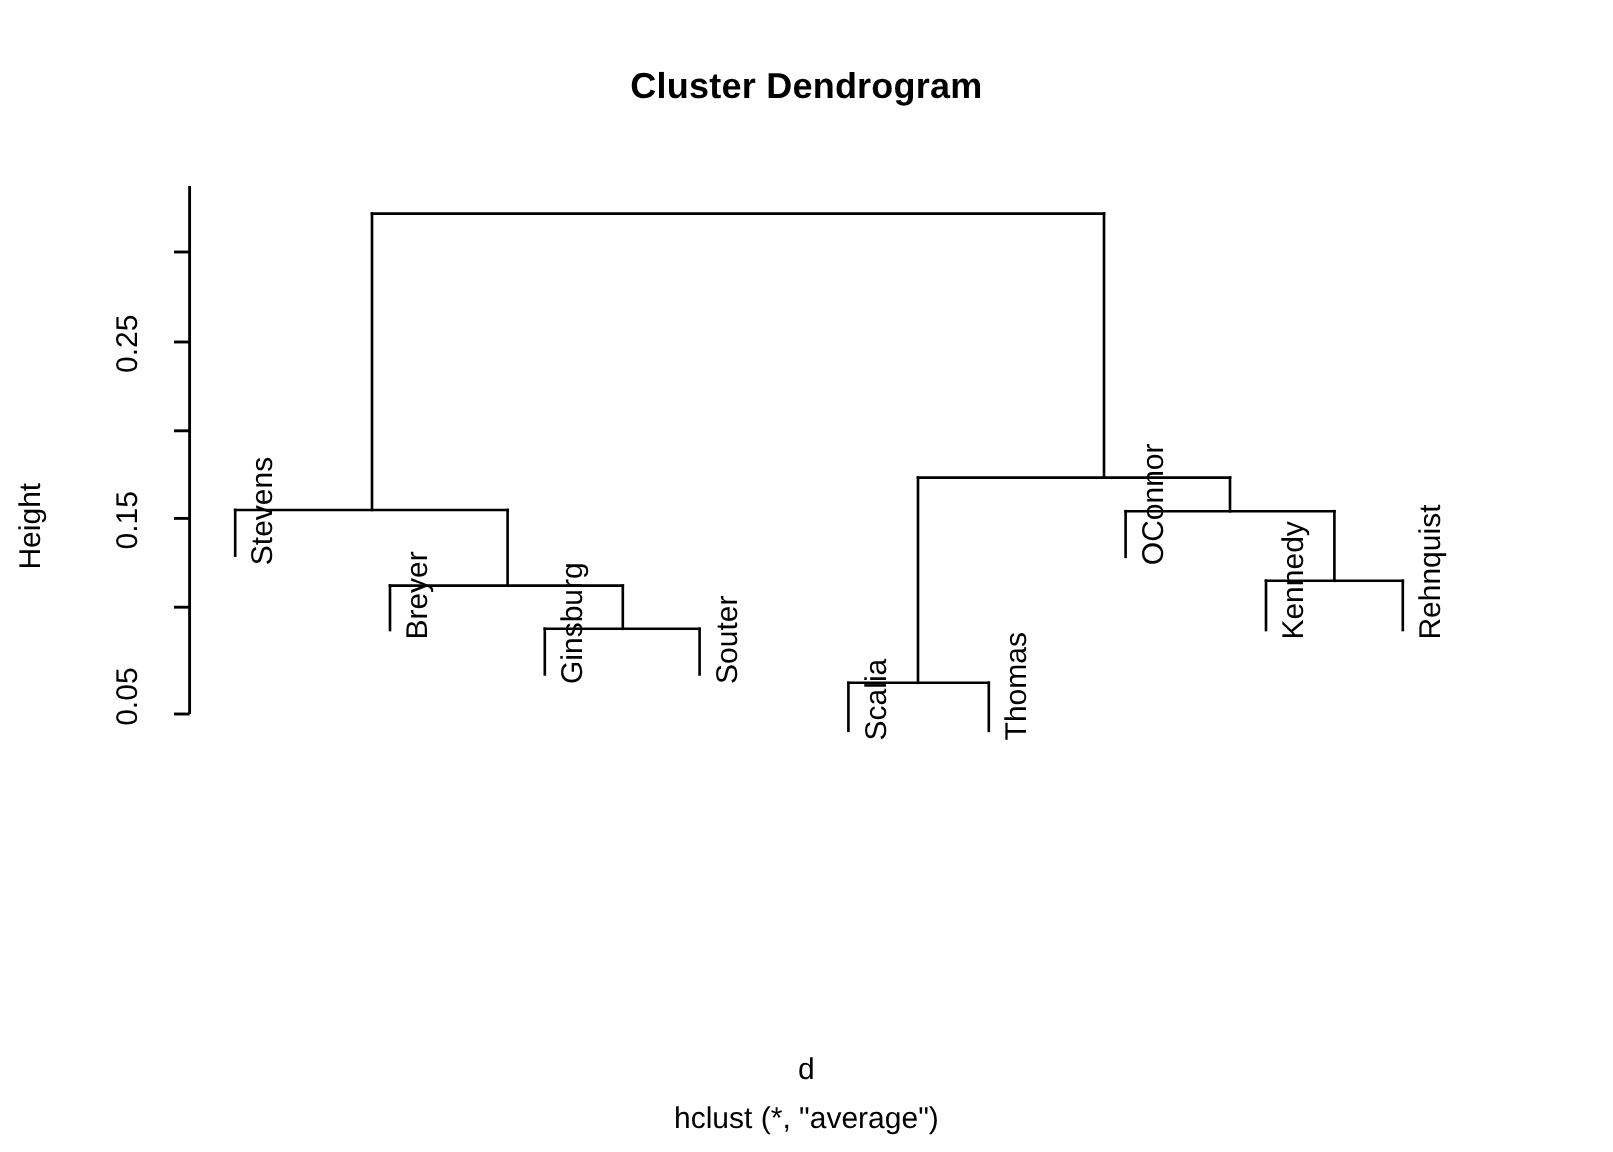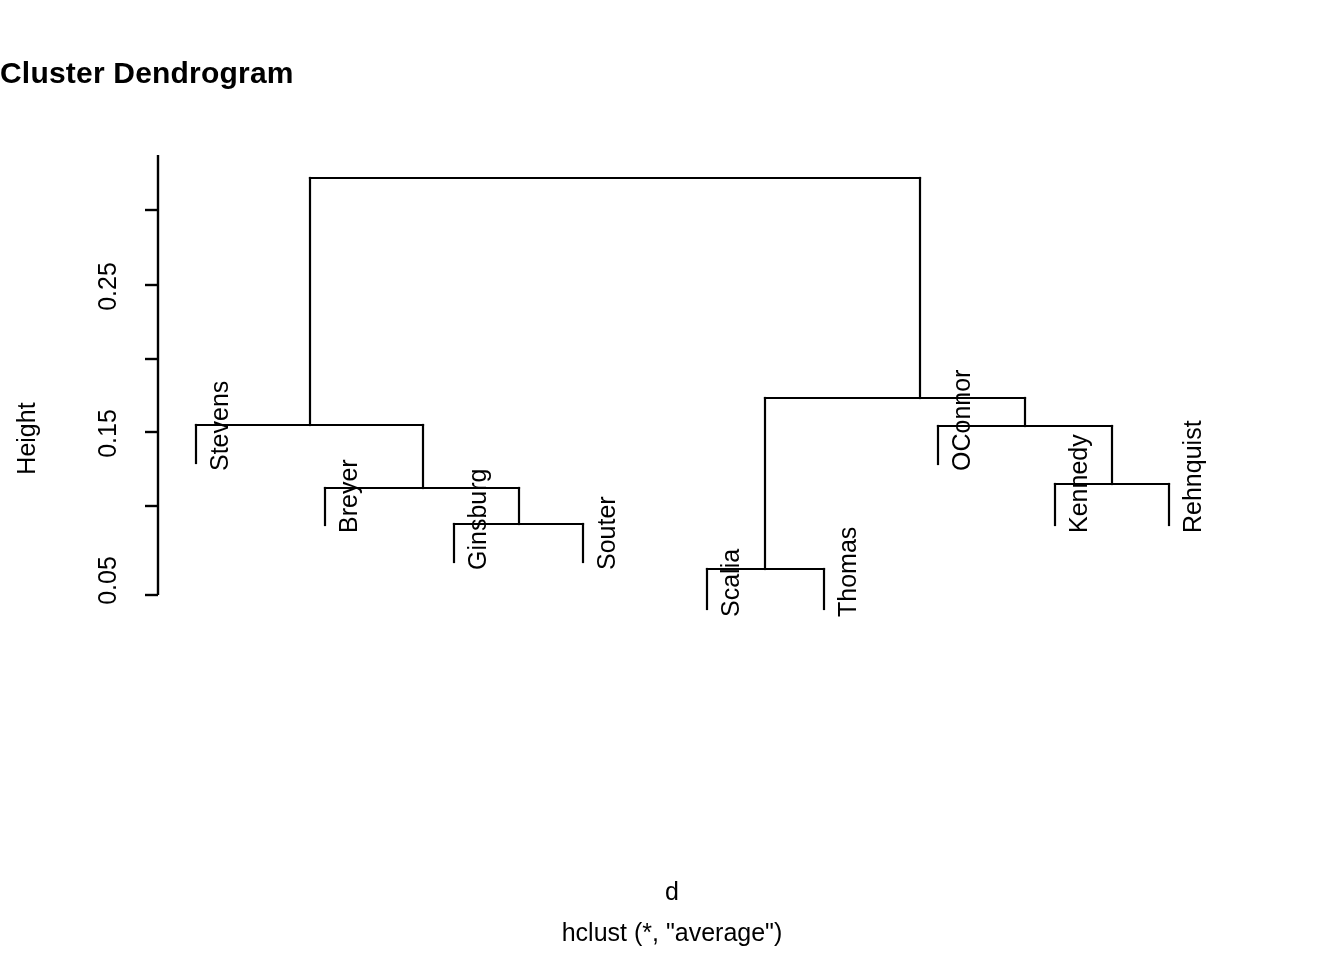--- a/index.html
+++ b/index.html
@@ -18,20 +18,21 @@
     position: relative;
     width: 1344px;
     height: 960px;
     background: #ffffff;
   }
   #chart-title {
     position: absolute;
     left: 0;
     top: 56px;
     width: 1344px;
+    text-align: center;
     font-size: 30px;
     font-weight: bold;
     letter-spacing: 0.2px;
   }
   #y-axis-label {
     position: absolute;
     left: -44px;
     top: 424px;
     width: 140px;
     text-align: center;

